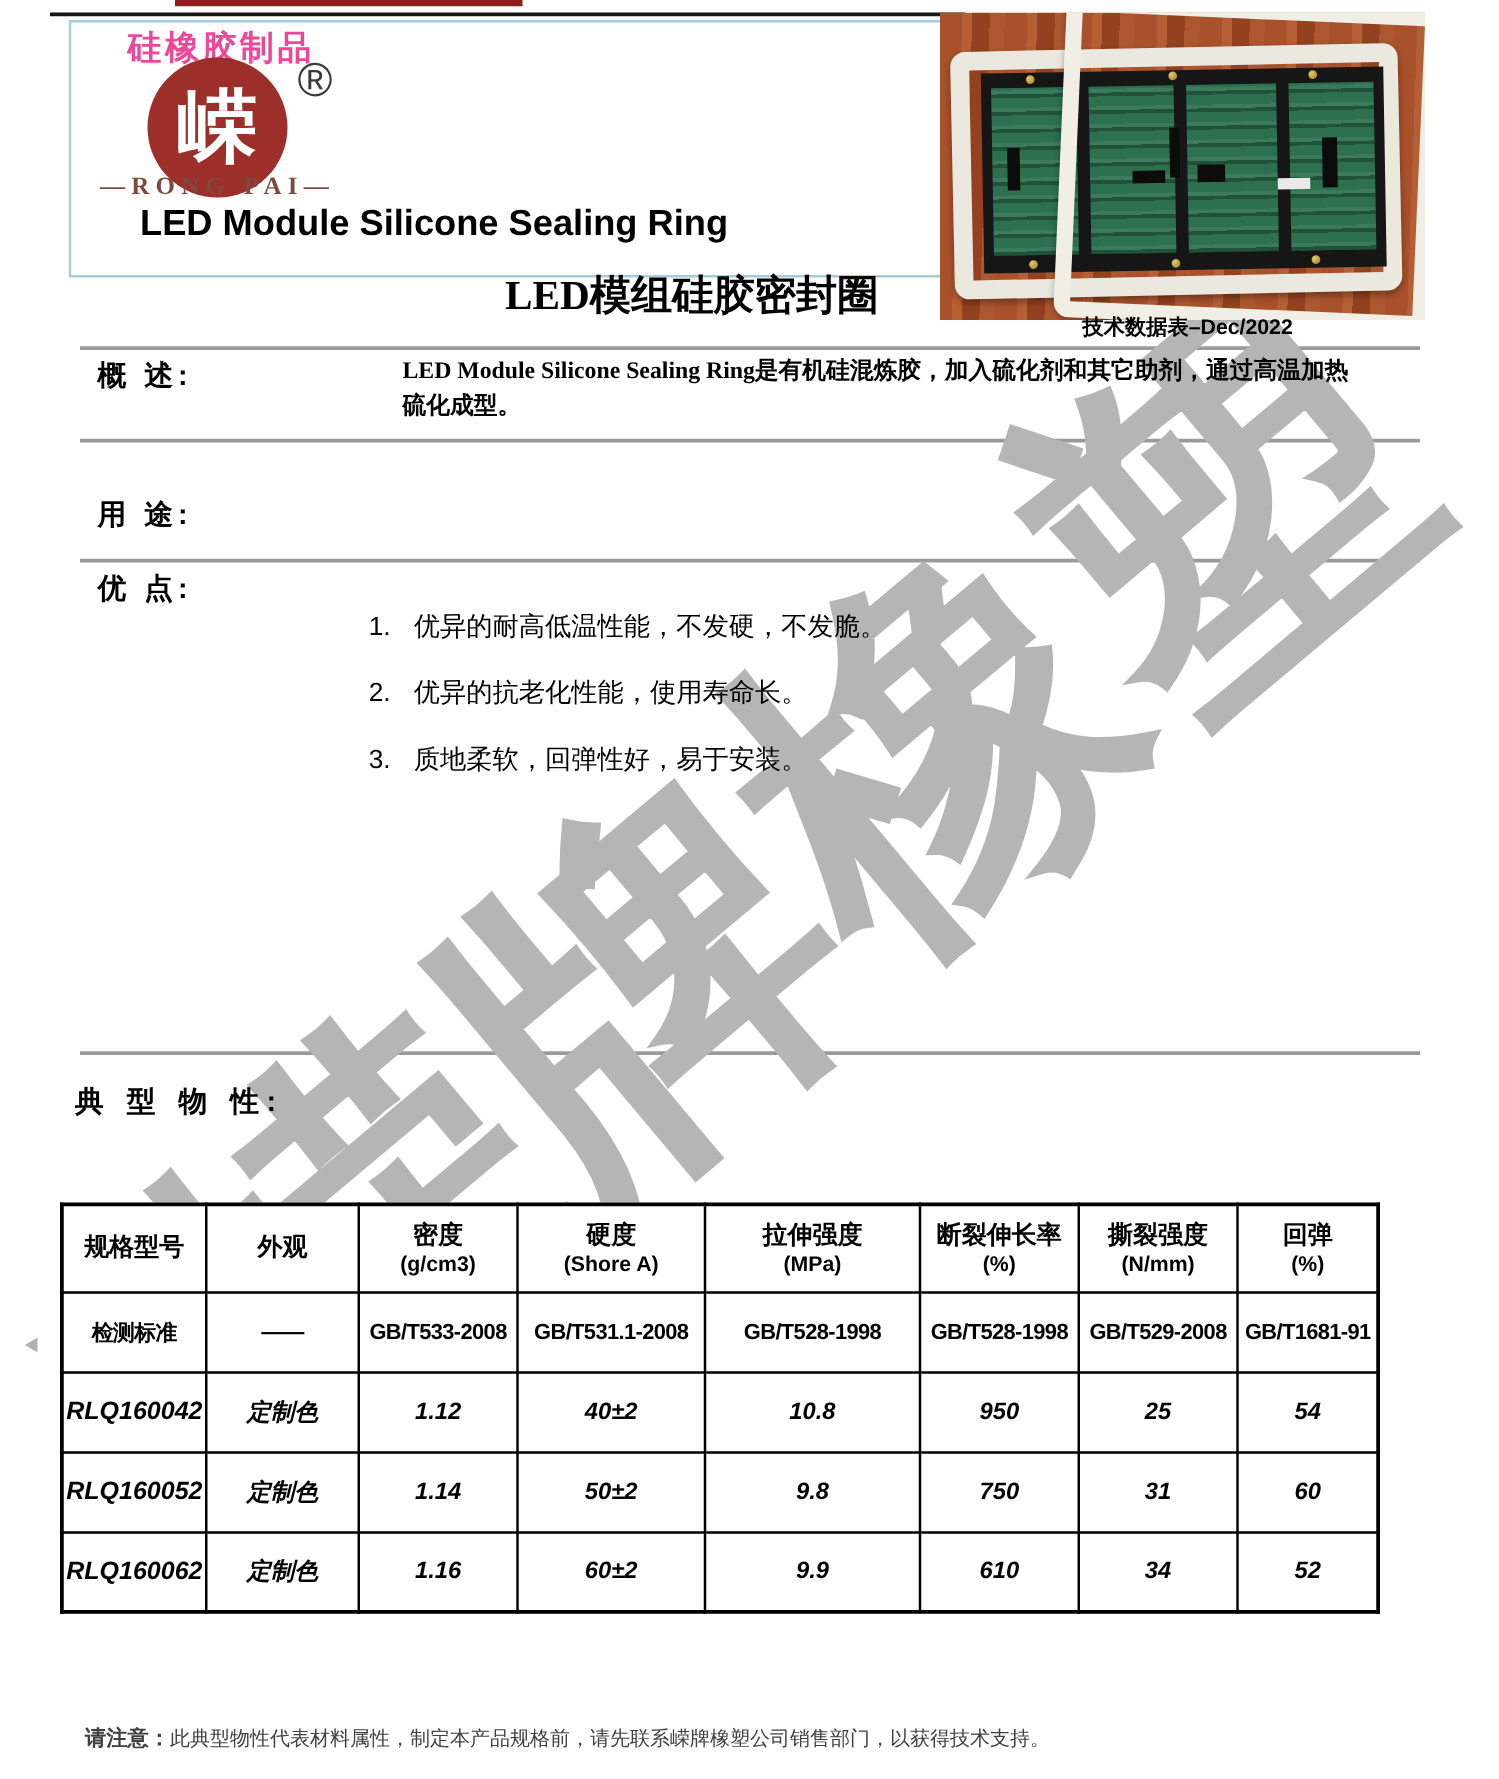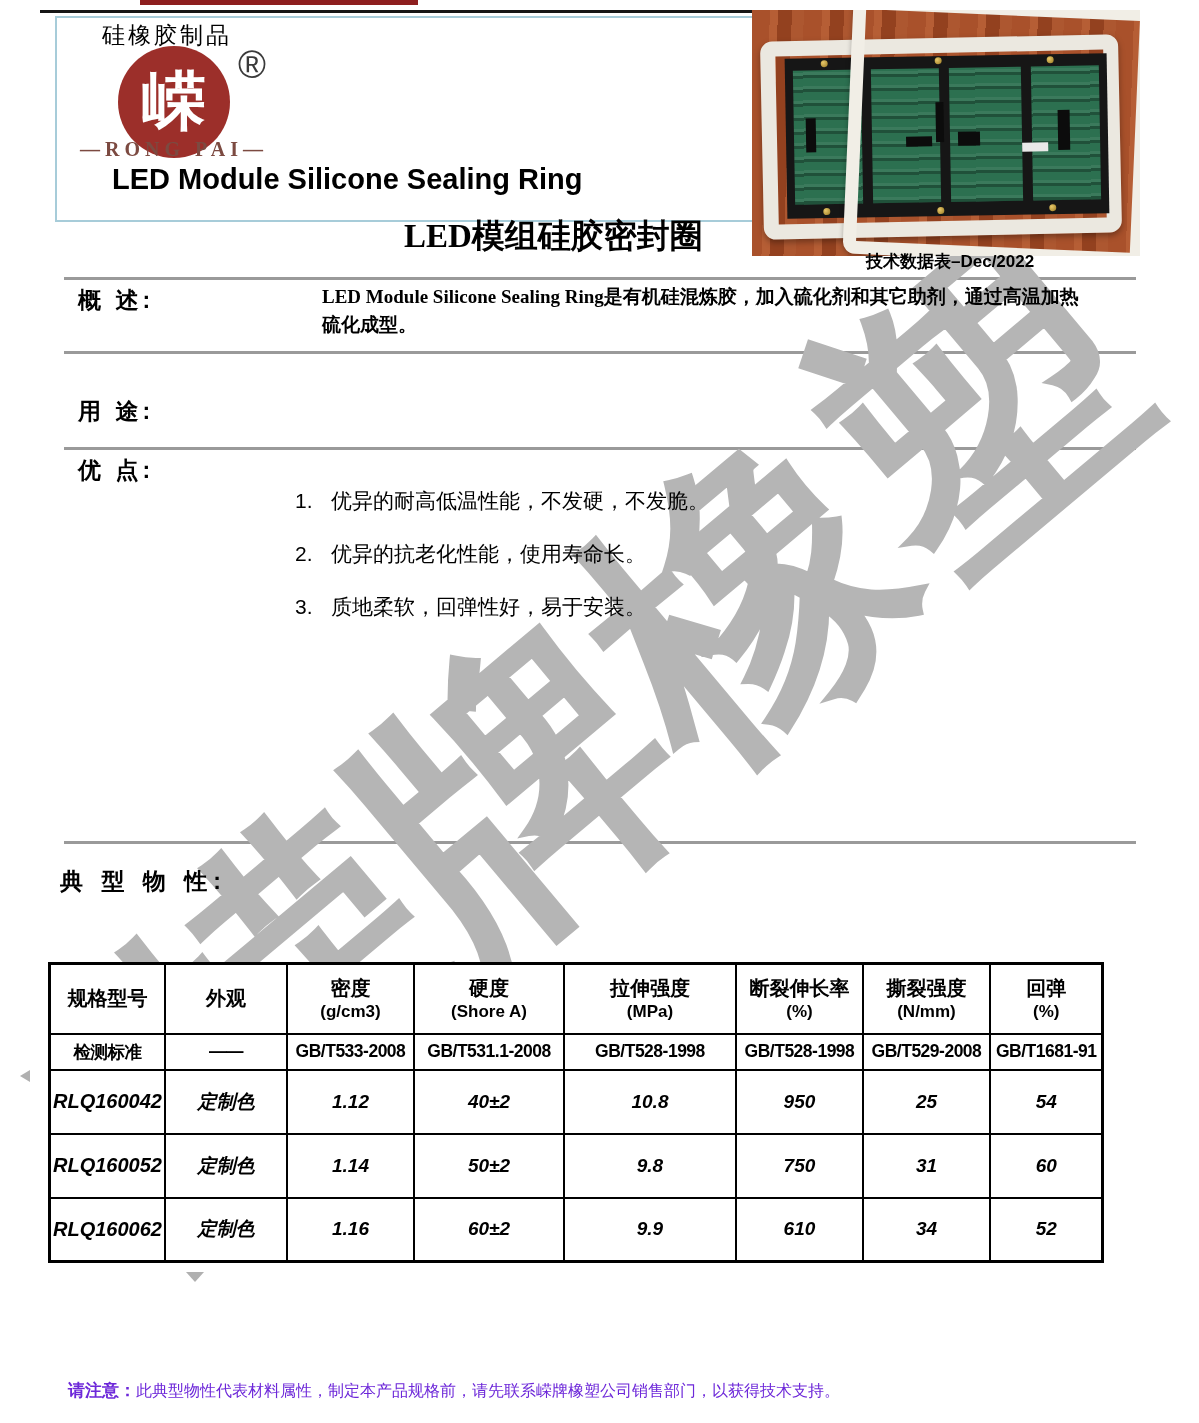--- a/index.html
+++ b/index.html
@@ -7,21 +7,21 @@
         font-family:"Liberation Sans",sans-serif;color:#000;}
   .abs{position:absolute;}
   .z0{z-index:0;} .z1{z-index:1;} .z2{z-index:2;}
 
   
   .top-red-line{left:140px;top:0;width:278px;height:5px;background:#8e1f1f;}
   .top-black-line{left:40px;top:10px;width:732px;height:3px;background:#161616;}
 
   
   .logo-box{left:55px;top:16px;width:700px;height:202px;border:2px solid #a7ccd9;background:#fff;}
-  .industry-label{left:102px;top:20px;font-size:23px;font-weight:400;letter-spacing:3px;color:#000000;}
+  .industry-label{left:102px;top:20px;font-size:27px;font-weight:700;letter-spacing:3px;color:#ec4899;}
   .logo-circle{left:118px;top:46px;width:112px;height:112px;border-radius:50%;background:#9c2f2a;
                display:flex;align-items:center;justify-content:center;}
   .logo-glyph{color:#fff;font-size:64px;font-weight:700;font-family:"Liberation Serif",serif;line-height:1;}
   .reg-mark{left:238px;top:44px;font-size:38px;color:#3a3a3a;font-weight:400;}
   .brand-name{left:80px;top:138px;font-size:20px;letter-spacing:5px;color:#7c4a41;
               font-family:"Liberation Serif",serif;font-weight:600;}
   .title-en{left:112px;top:163px;font-size:29px;font-weight:800;line-height:1.15;}
   .title-zh{left:404px;top:214px;font-size:33px;font-weight:700;font-family:"Liberation Serif",serif;}
 
   
@@ -69,28 +69,28 @@
   .adv1{top:487px;} .adv2{top:540px;} .adv3{top:593px;} .adv4{top:646px;}
 
   
   .props-table{position:absolute;left:48px;top:962px;z-index:3;border-collapse:collapse;
                table-layout:fixed;background:#fff;border:3px solid #000;}
   .props-table td,.props-table th{border:2px solid #000;text-align:center;vertical-align:middle;
                padding:2px;overflow:hidden;}
   .props-table tr.hdr{height:70px;}
   .props-table th{font-size:20px;font-weight:800;line-height:1.25;}
   .props-table th .unit{display:block;font-size:17px;font-weight:700;}
-  .props-table tr.std{height:36px;}
+  .props-table tr.std{height:64px;}
   .props-table tr.std td{font-size:17.5px;font-weight:700;letter-spacing:-0.5px;}
   .props-table tr.data{height:64px;font-style:italic;}
   .props-table tr.data td{font-size:19px;font-weight:700;}
   .props-table tr.data td.model{font-size:20px;}
 
   
-  .footnote{left:68px;top:1379px;font-size:16px;color:#6d28d9;width:1060px;}
+  .footnote{left:68px;top:1379px;font-size:16px;color:#404040;width:1060px;}
   .footnote .nlabel{font-weight:800;font-size:17px;}
 </style>
 </head>
 <body>
 
 <div class="page">
 
   <div class="abs watermark z1">嵘牌橡塑</div>
   <div class="abs tri-left z1"></div>
   <div class="abs tri-down z1"></div>

